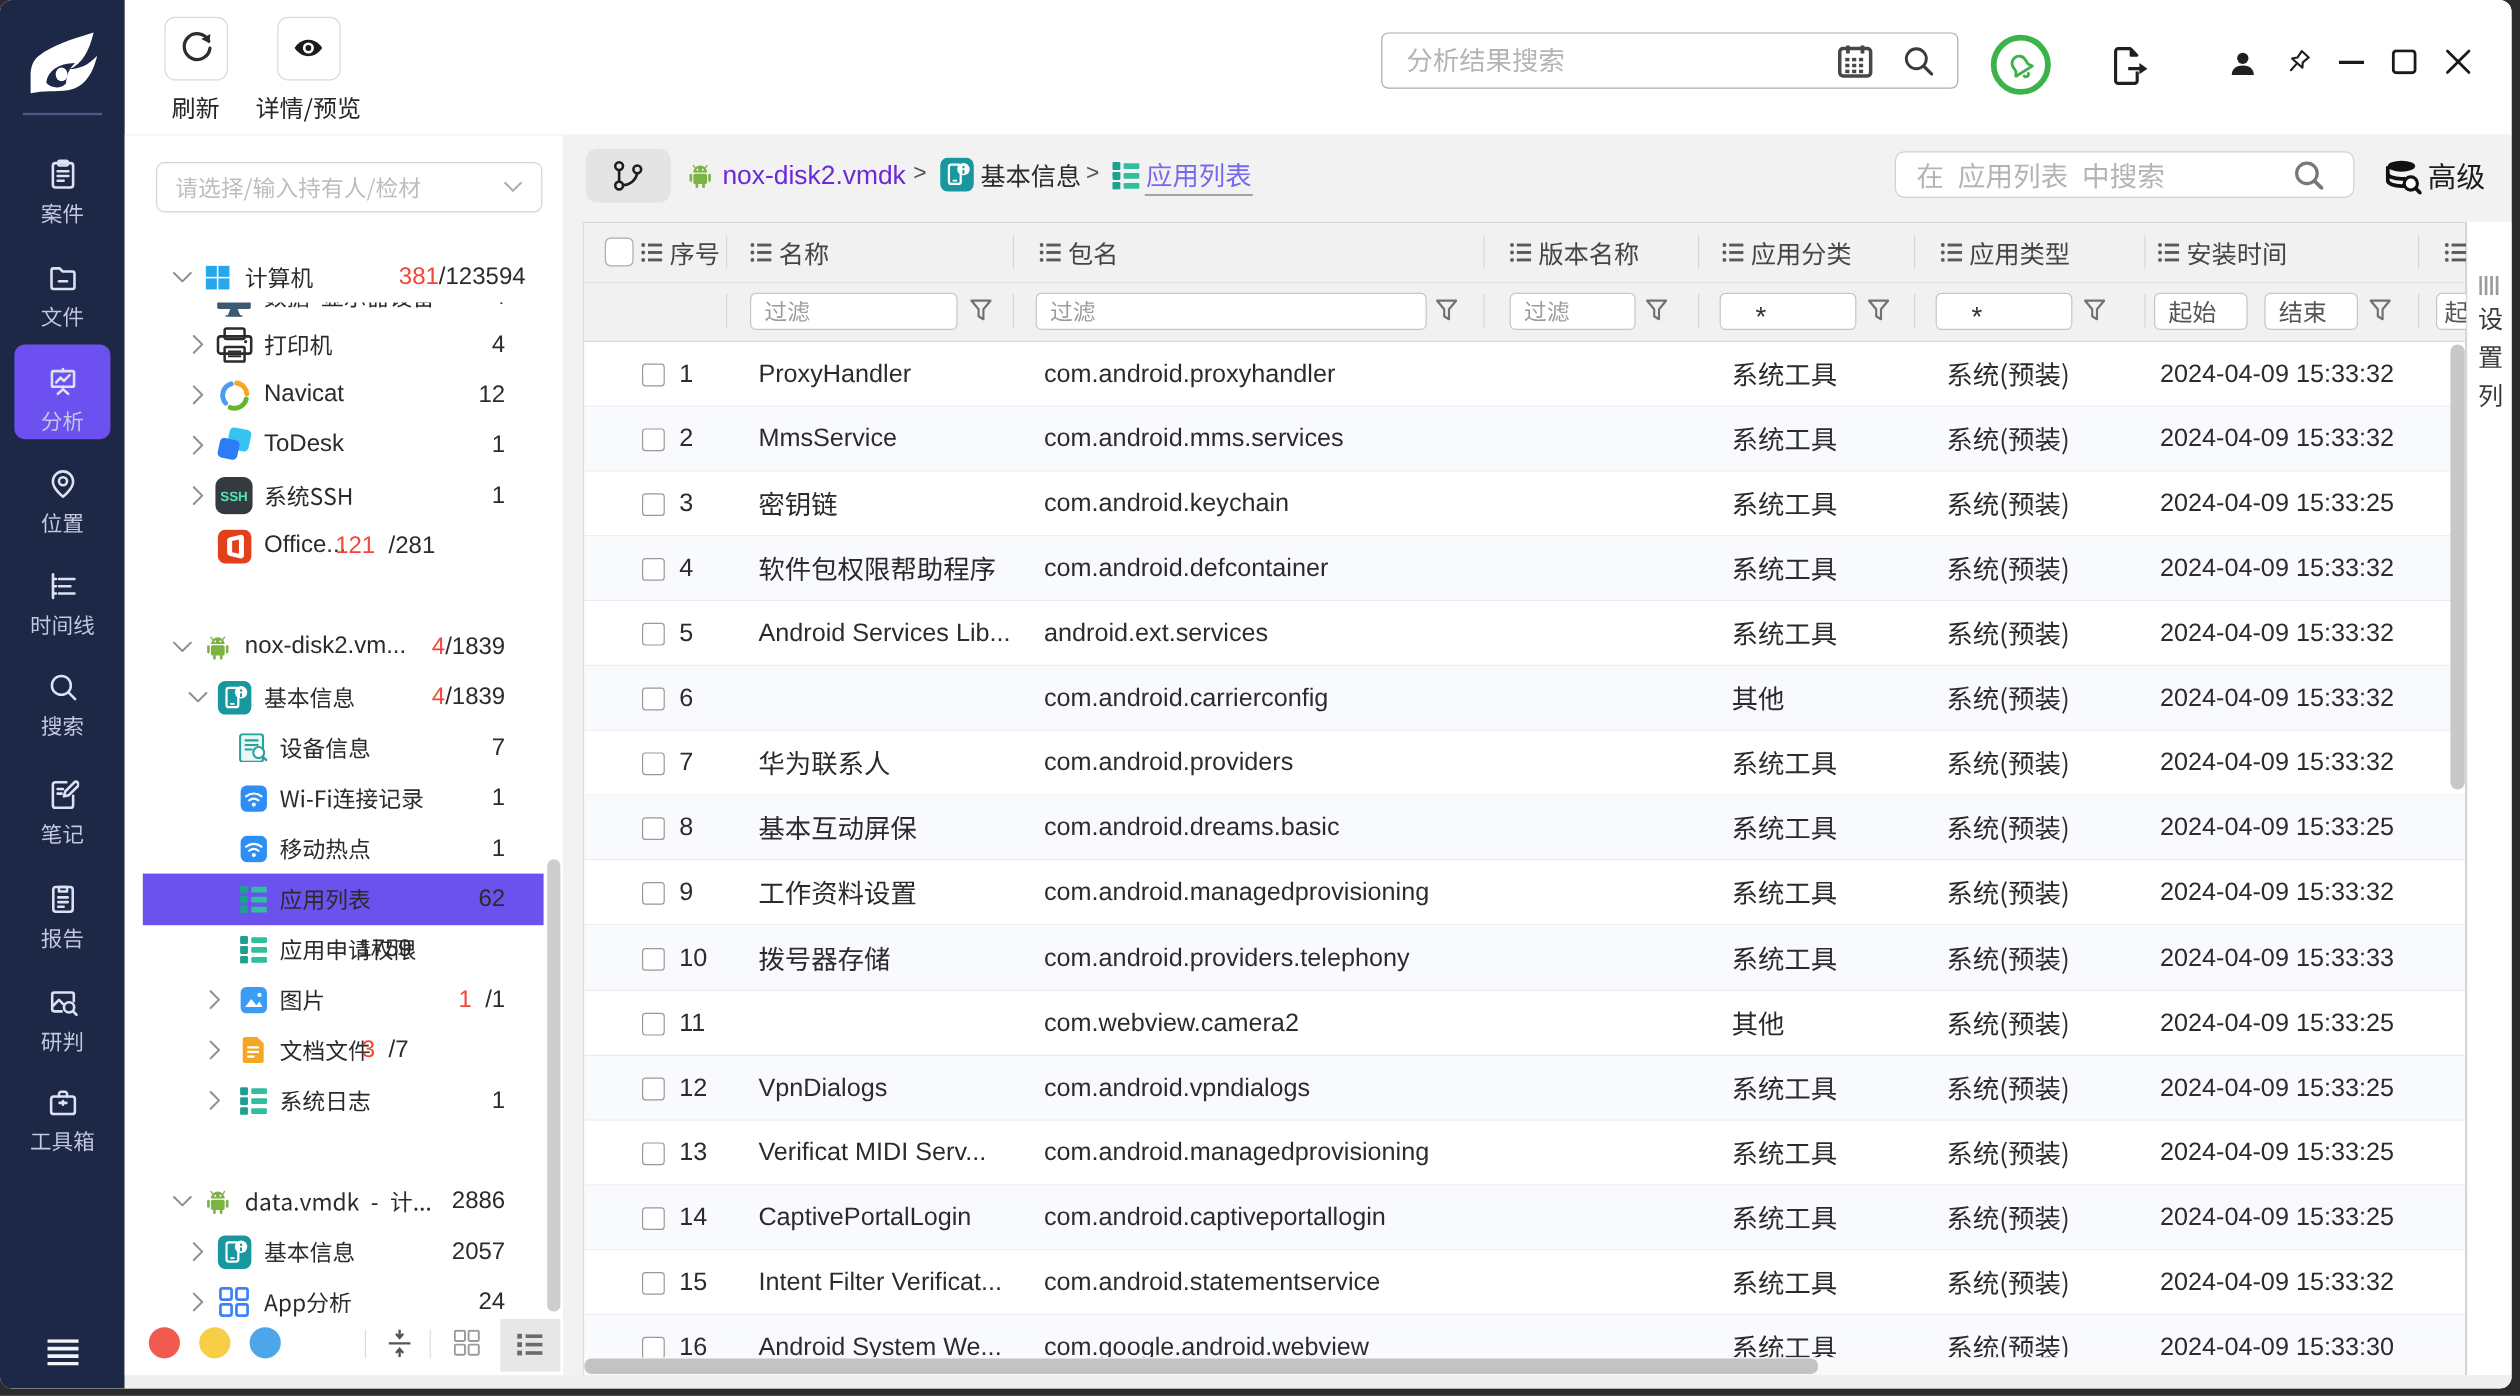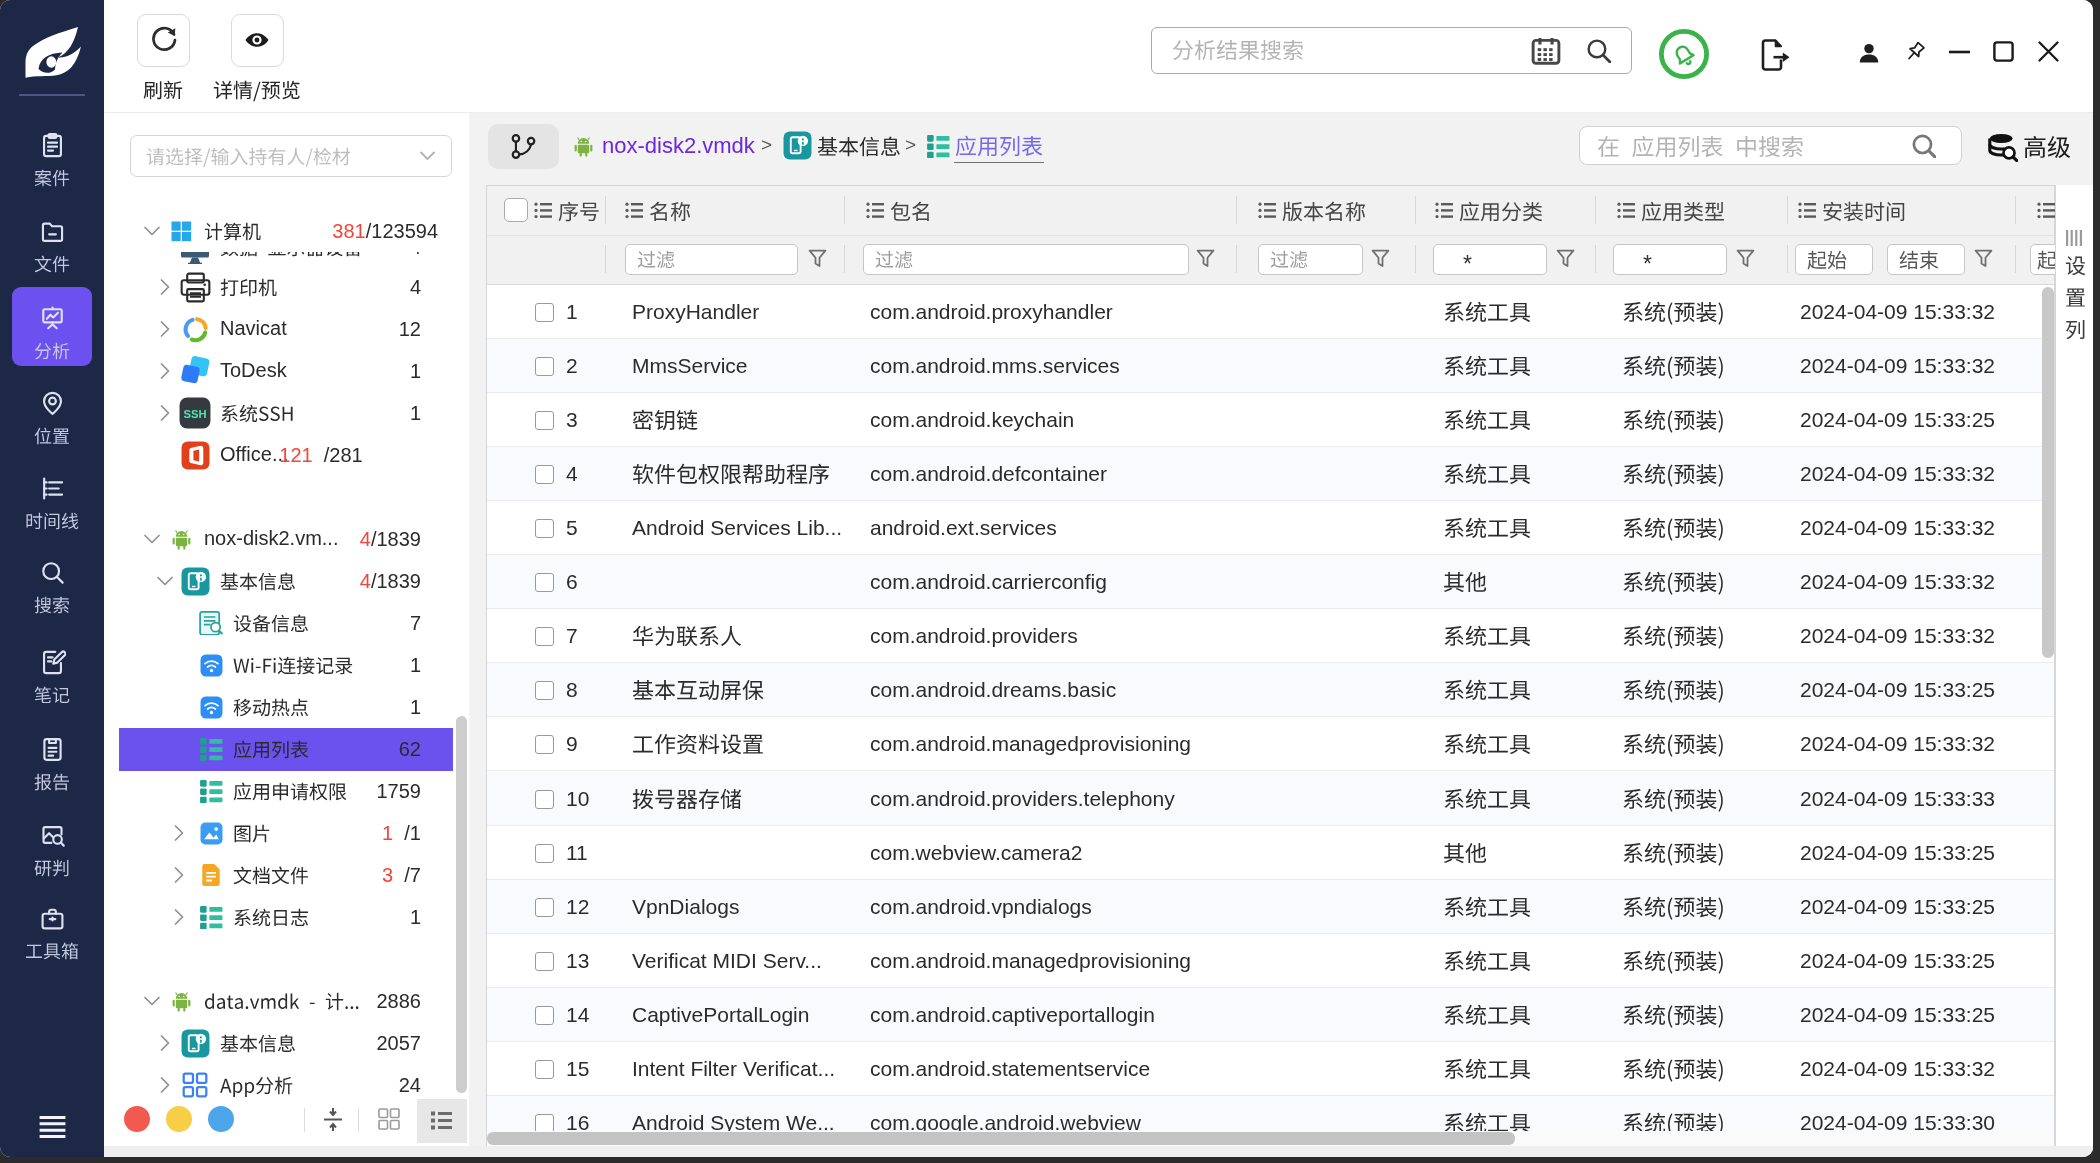--- a/index.html
+++ b/index.html
@@ -387,21 +387,21 @@
       <rect x="1" y="1.0" width="6" height="6" rx="1" fill="#1f9f8f"></rect>
       <rect x="1" y="8.6" width="6" height="6" rx="1" fill="#1f9f8f"></rect>
       <rect x="1" y="16.2" width="6" height="6" rx="1" fill="#1f9f8f"></rect>
       <rect x="9.5" y="1.8" width="12" height="4.4" rx="0.8" fill="#2fbf9f"></rect>
       <rect x="9.5" y="9.4" width="12" height="4.4" rx="0.8" fill="#2fbf9f"></rect>
       <rect x="9.5" y="17.0" width="12" height="4.4" rx="0.8" fill="#2fbf9f"></rect>
     </svg>
     <svg style="position:absolute;left:233px;top:781.5px;overflow:visible" width="114" height="19">
       <use href="#yyqx" fill="#2b2b2b"></use>
     </svg>
-    <div class="txt" style="right:1672px;top:780px;width:200px;text-align:right;font-size:20px;color:#2b2b2b;position:absolute">1759</div>
+    <div class="txt" style="right:1672px;top:780px;width:200px;text-align:center;font-size:20px;color:#2b2b2b;position:absolute">1759</div>
     <svg class="ab" style="left:168px;top:822px" width="22" height="22" viewBox="0 0 22 22">
       <path d="M7.5 4 l7 7-7 7" fill="none" stroke="#8f8f8f" stroke-width="1.7" stroke-linecap="round" stroke-linejoin="round"></path>
     </svg>
     <svg class="ab" style="left:199.5px;top:821.5px;" width="23" height="23" viewBox="0 0 22 22">
       <rect x="0.5" y="0.5" width="21" height="21" rx="4.5" fill="#3b9cf5"></rect>
       <path d="M4 16.5 9 10l4 5 2.5-3 2.5 4.5Z" fill="#fff"></path>
       <circle cx="15.5" cy="6.8" r="1.7" fill="#fff"></circle>
     </svg>
     <svg style="position:absolute;left:233px;top:823.5px;overflow:visible" width="38" height="19">
       <use href="#tp" fill="#2b2b2b"></use>
@@ -410,21 +410,21 @@
     <svg class="ab" style="left:168px;top:864px" width="22" height="22" viewBox="0 0 22 22">
       <path d="M7.5 4 l7 7-7 7" fill="none" stroke="#8f8f8f" stroke-width="1.7" stroke-linecap="round" stroke-linejoin="round"></path>
     </svg>
     <svg class="ab" style="left:199.0px;top:863.0px;" width="24" height="24" viewBox="0 0 22 22">
       <path d="M3 3a2 2 0 0 1 2-2h9l5 5v13a2 2 0 0 1-2 2H5a2 2 0 0 1-2-2Z" fill="#f5a623"></path>
       <path d="M6.5 9h9M6.5 12.5h9M6.5 16h5.5" stroke="#fff" stroke-width="1.7"></path>
     </svg>
     <svg style="position:absolute;left:233px;top:865.5px;overflow:visible" width="76" height="19">
       <use href="#wdwj" fill="#2b2b2b"></use>
     </svg>
-    <div class="txt" style="right:1672px;top:864px;width:200px;text-align:right;font-size:20px;color:#2b2b2b;position:absolute"><span style="color:#f4453a">3</span>&nbsp;&nbsp;/7</div>
+    <div class="txt" style="right:1672px;top:864px;width:200px;text-align:center;font-size:20px;color:#2b2b2b;position:absolute"><span style="color:#f4453a">3</span>&nbsp;&nbsp;/7</div>
     <svg class="ab" style="left:168px;top:906px" width="22" height="22" viewBox="0 0 22 22">
       <path d="M7.5 4 l7 7-7 7" fill="none" stroke="#8f8f8f" stroke-width="1.7" stroke-linecap="round" stroke-linejoin="round"></path>
     </svg>
     <svg class="ab" style="left:199.0px;top:905.0px;" width="24" height="24" viewBox="0 0 22 22">
       <rect x="1" y="1.0" width="6" height="6" rx="1" fill="#1f9f8f"></rect>
       <rect x="1" y="8.6" width="6" height="6" rx="1" fill="#1f9f8f"></rect>
       <rect x="1" y="16.2" width="6" height="6" rx="1" fill="#1f9f8f"></rect>
       <rect x="9.5" y="1.8" width="12" height="4.4" rx="0.8" fill="#2fbf9f"></rect>
       <rect x="9.5" y="9.4" width="12" height="4.4" rx="0.8" fill="#2fbf9f"></rect>
       <rect x="9.5" y="17.0" width="12" height="4.4" rx="0.8" fill="#2fbf9f"></rect>

